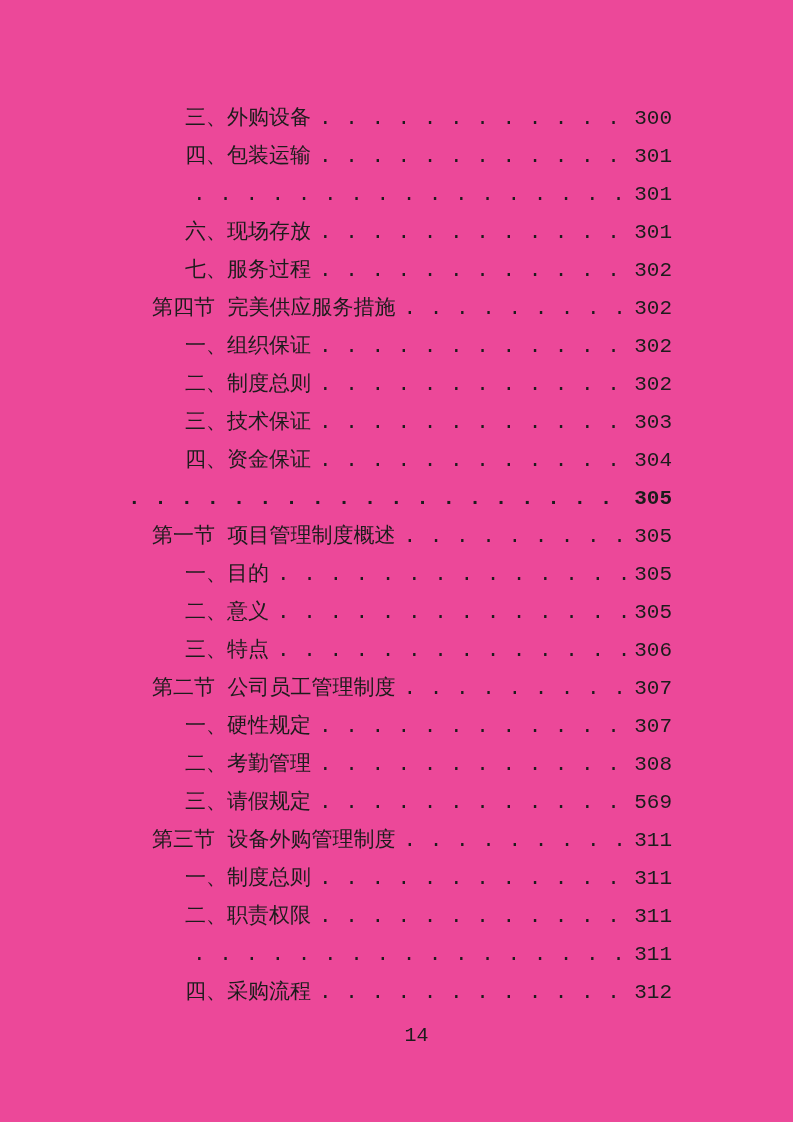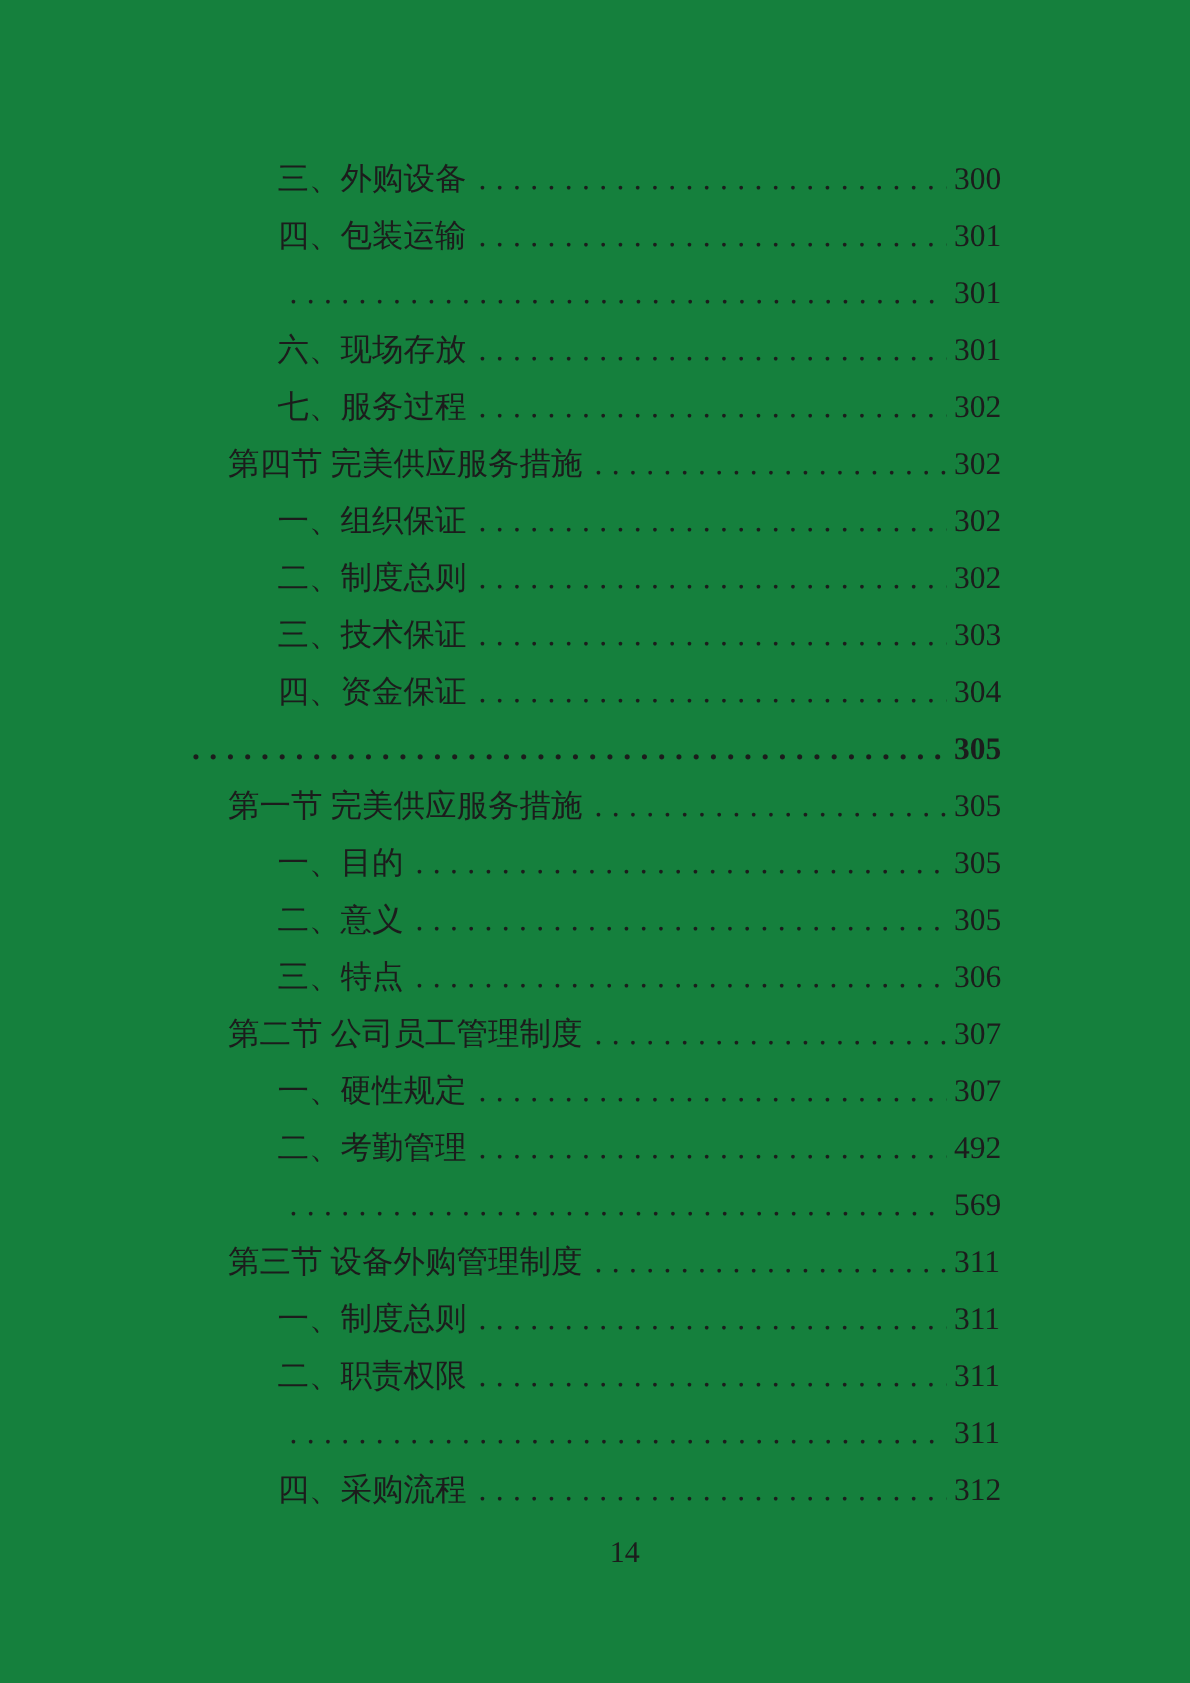--- a/index.html
+++ b/index.html
@@ -4,23 +4,23 @@
 <style>
   html, body {
     margin: 0;
     padding: 0;
     background: #ffffff;
   }
   .page {
     position: relative;
     width: 793px;
     height: 1122px;
-    background: #15803d;
+    background: #ec4899;
     overflow: hidden;
-    font-family: Liberation Serif, serif;
+    font-family: Liberation Mono, monospace;
     color: #1c1c1c;
   }
   .toc {
     position: absolute;
     left: 120px;
     top: 100px;
     width: 552px;
   }
   .toc-row {
     display: flex;
@@ -114,21 +114,21 @@
       <div class="toc-row item">
         <span class="toc-label">四、资金保证</span>
         <span class="toc-leader">. . . . . . . . . . . . . . . . . . . . . . . . . . . . . . . . . . . . . . . . . . . . . . . . . . . . . . . . . . . . </span>
         <span class="toc-page">304</span>
       </div>
       <div class="toc-row chapter">
         <span class="toc-leader">. . . . . . . . . . . . . . . . . . . . . . . . . . . . . . . . . . . . . . . . . . . . . . . . . . . . . . . . . . . . </span>
         <span class="toc-page">305</span>
       </div>
       <div class="toc-row section">
-        <span class="toc-label">第一节 完美供应服务措施</span>
+        <span class="toc-label">第一节 项目管理制度概述</span>
         <span class="toc-leader">. . . . . . . . . . . . . . . . . . . . . . . . . . . . . . . . . . . . . . . . . . . . . . . . . . . . . . . . . . . . </span>
         <span class="toc-page">305</span>
       </div>
       <div class="toc-row item">
         <span class="toc-label">一、目的</span>
         <span class="toc-leader">. . . . . . . . . . . . . . . . . . . . . . . . . . . . . . . . . . . . . . . . . . . . . . . . . . . . . . . . . . . . </span>
         <span class="toc-page">305</span>
       </div>
       <div class="toc-row item">
         <span class="toc-label">二、意义</span>
@@ -146,23 +146,24 @@
         <span class="toc-page">307</span>
       </div>
       <div class="toc-row item">
         <span class="toc-label">一、硬性规定</span>
         <span class="toc-leader">. . . . . . . . . . . . . . . . . . . . . . . . . . . . . . . . . . . . . . . . . . . . . . . . . . . . . . . . . . . . </span>
         <span class="toc-page">307</span>
       </div>
       <div class="toc-row item">
         <span class="toc-label">二、考勤管理</span>
         <span class="toc-leader">. . . . . . . . . . . . . . . . . . . . . . . . . . . . . . . . . . . . . . . . . . . . . . . . . . . . . . . . . . . . </span>
-        <span class="toc-page">492</span>
+        <span class="toc-page">308</span>
       </div>
       <div class="toc-row item">
+        <span class="toc-label">三、请假规定</span>
         <span class="toc-leader">. . . . . . . . . . . . . . . . . . . . . . . . . . . . . . . . . . . . . . . . . . . . . . . . . . . . . . . . . . . . </span>
         <span class="toc-page">569</span>
       </div>
       <div class="toc-row section">
         <span class="toc-label">第三节 设备外购管理制度</span>
         <span class="toc-leader">. . . . . . . . . . . . . . . . . . . . . . . . . . . . . . . . . . . . . . . . . . . . . . . . . . . . . . . . . . . . </span>
         <span class="toc-page">311</span>
       </div>
       <div class="toc-row item">
         <span class="toc-label">一、制度总则</span>

